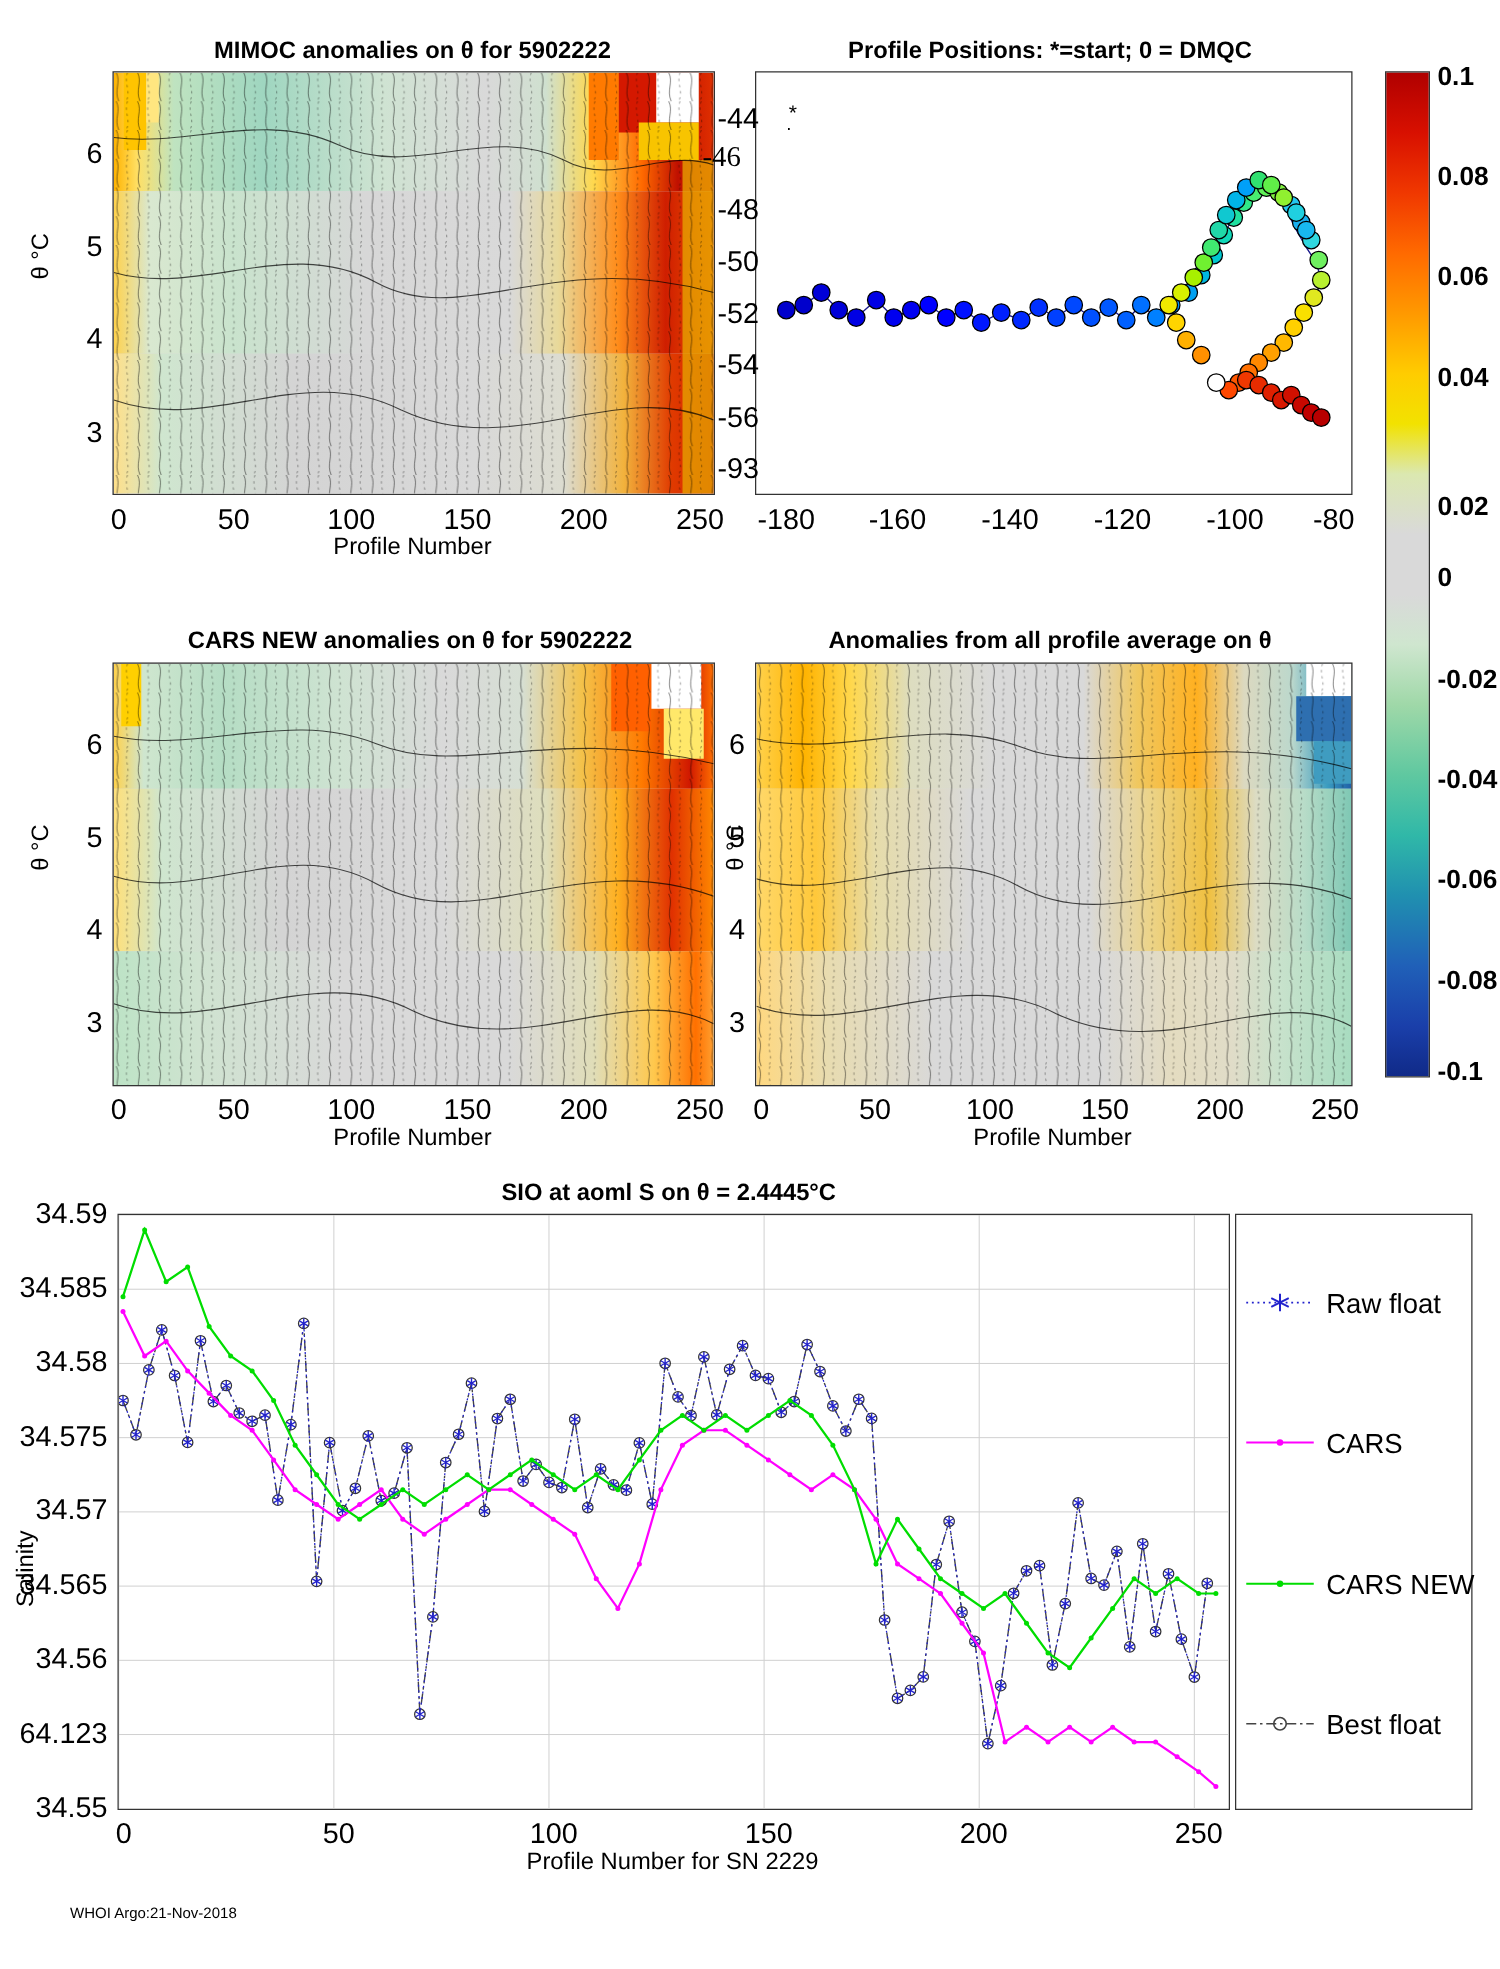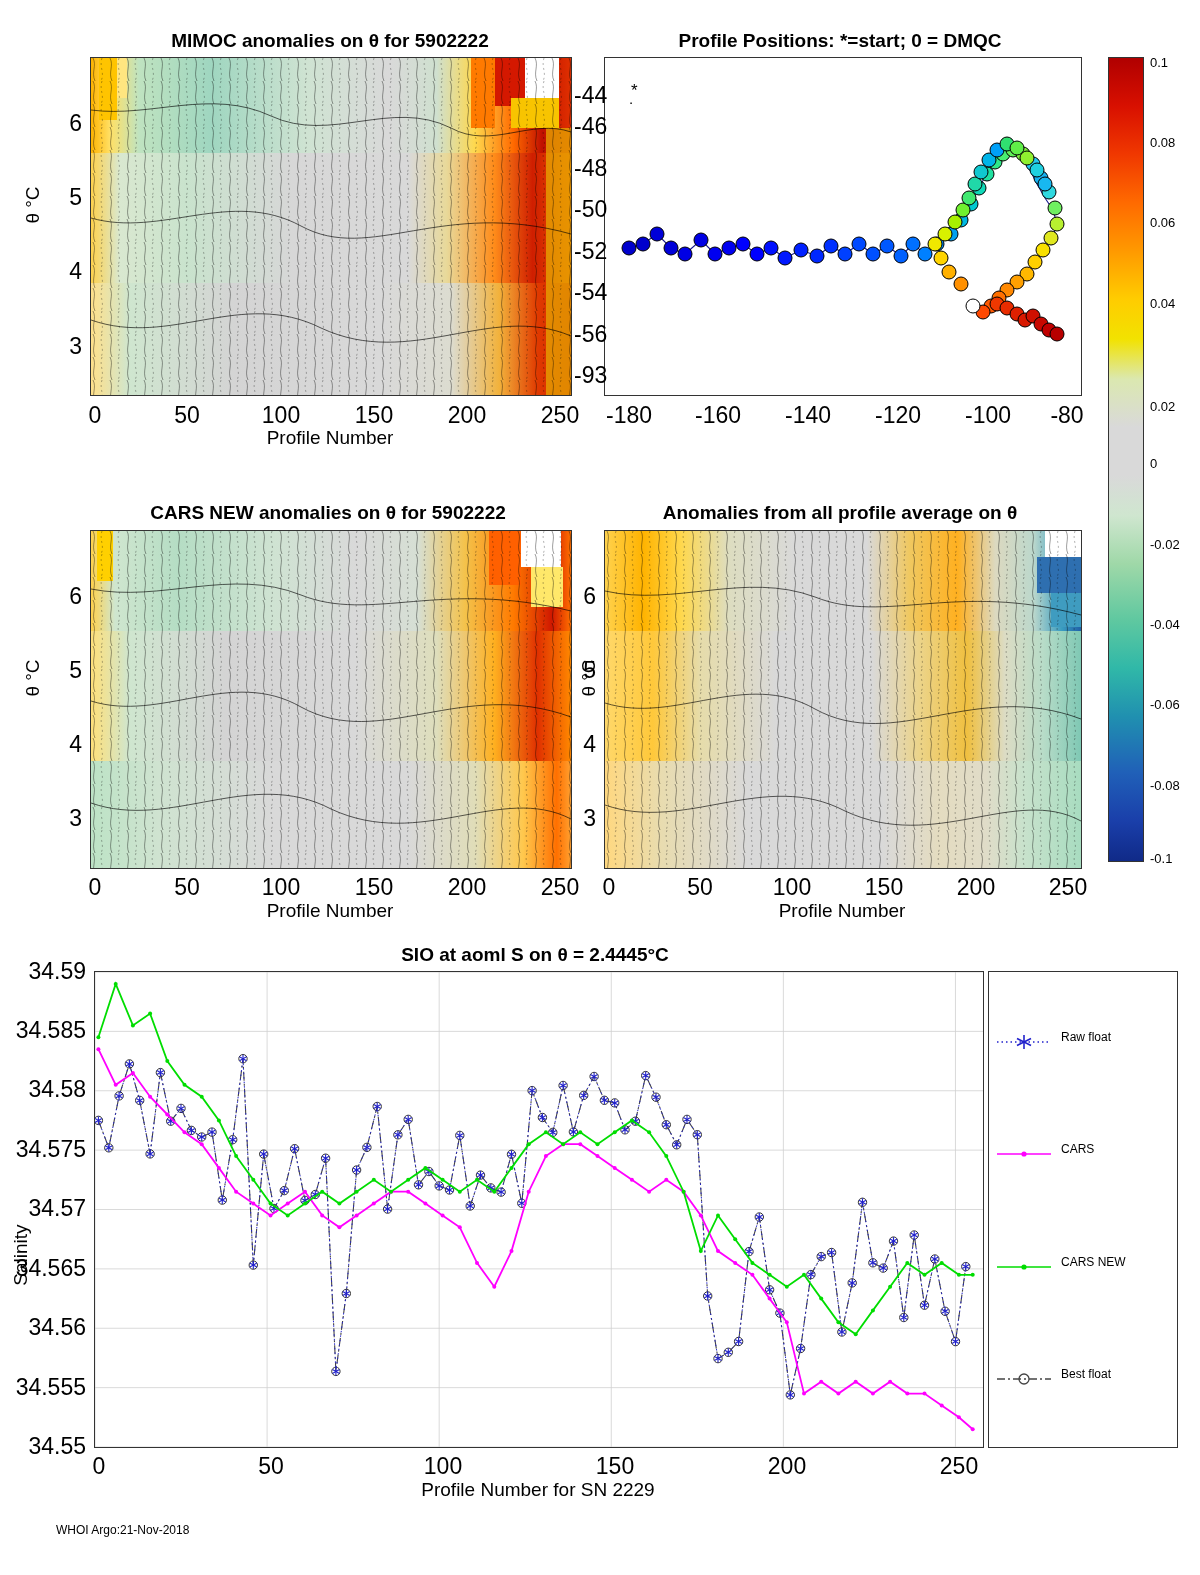--- a/index.html
+++ b/index.html
@@ -16,23 +16,23 @@
   .axisbox{position:absolute;border:1px solid #333;background:#d9d9d9;overflow:hidden;}
   .xlab{position:absolute;font-size:19px;text-align:center;white-space:nowrap;}
   .ylab{position:absolute;font-size:19px;white-space:nowrap;}
   .tick{position:absolute;font-size:23px;white-space:nowrap;}
   .tickx{transform:translateX(-50%);}
   .ticky{transform:translateY(-50%);text-align:right;}
   .tickyl{transform:translateY(-50%);text-align:left;}
   .footer{position:absolute;left:56px;top:1523px;font-size:12px;}
   svg{display:block;}
   .legendbox{position:absolute;border:1px solid #333;background:#fff;}
-  .legitem{position:absolute;font-size:12px;white-space:nowrap;}
+  .legitem{position:absolute;font-size:22px;white-space:nowrap;}
   .cbar{position:absolute;border:1px solid #333;}
-  .cbtick{position:absolute;font-size:13px;transform:translateY(-50%);}
+  .cbtick{position:absolute;font-size:21px;transform:translateY(-50%);font-weight:bold;}
 </style>
 </head>
 <body>
 
 <div class="panel">
   <div class="ptitle" style="left:90px;top:30px;width:480px;">MIMOC anomalies on θ  for 5902222</div>
   <div class="axisbox" style="left:90px;top:57px;width:480px;height:337px;">
     <svg width="480" height="337" viewBox="0 0 480 337">
       <defs>
         <linearGradient id="gmim1" x1="0" y1="0" x2="1" y2="0">
@@ -198,21 +198,21 @@
   <div class="tick tickx" style="left:808px;top:402px;">-140</div>
   <div class="tick tickx" style="left:898px;top:402px;">-120</div>
   <div class="tick tickx" style="left:988px;top:402px;">-100</div>
   <div class="tick tickx" style="left:1067px;top:402px;">-80</div>
   <div class="tick tickyl" style="left:574px;top:375px;">-93</div>
   <div class="tick tickyl" style="left:574px;top:334px;">-56</div>
   <div class="tick tickyl" style="left:574px;top:292px;">-54</div>
   <div class="tick tickyl" style="left:574px;top:251px;">-52</div>
   <div class="tick tickyl" style="left:574px;top:209px;">-50</div>
   <div class="tick tickyl" style="left:574px;top:168px;">-48</div>
-  <div class="tick tickyl" style="left:574px;top:126px;">-46</div>
+  <div class="tick tickyl" style="left:562px;top:126px;font-family:Liberation Serif, serif;">-46</div>
   <div class="tick tickyl" style="left:574px;top:95px;">-44</div>
 </div>
 
 <div class="panel">
   <div class="cbar" style="left:1108px;top:57px;width:34px;height:803px;
     background:linear-gradient(to bottom,
       #b00000 0%, #d81000 6%, #f03800 12%, #ff6a00 18%, #ff9900 24%, #ffcc00 30%,
       #f2e200 35%, #dbe8b0 40%, #d9d9d9 46%, #d9d9d9 52%, #cfe6cf 57%,
       #9fd8a8 63%, #5fc8a0 70%, #30b8a8 76%, #2090b0 82%, #2060b8 89%, #1a3faa 95%, #102a88 100%);"></div>
   <div class="cbtick" style="left:1150px;top:62px;">0.1</div>
@@ -1004,21 +1004,21 @@
   </div>
   <div class="ylab" style="left:10px;top:1255px;transform:rotate(-90deg) translate(-50%,0);transform-origin:left top;">Salinity</div>
   <div class="xlab" style="left:94px;top:1479px;width:888px;">Profile Number for SN 2229</div>
   <div class="tick tickx" style="left:99px;top:1453px;">0</div>
   <div class="tick tickx" style="left:271px;top:1453px;">50</div>
   <div class="tick tickx" style="left:443px;top:1453px;">100</div>
   <div class="tick tickx" style="left:615px;top:1453px;">150</div>
   <div class="tick tickx" style="left:787px;top:1453px;">200</div>
   <div class="tick tickx" style="left:959px;top:1453px;">250</div>
   <div class="tick ticky" style="left:10px;top:1446px;width:76px;">34.55</div>
-  <div class="tick ticky" style="left:10px;top:1387px;width:76px;">34.555</div>
+  <div class="tick ticky" style="left:10px;top:1387px;width:76px;">64.123</div>
   <div class="tick ticky" style="left:10px;top:1327px;width:76px;">34.56</div>
   <div class="tick ticky" style="left:10px;top:1268px;width:76px;">34.565</div>
   <div class="tick ticky" style="left:10px;top:1208px;width:76px;">34.57</div>
   <div class="tick ticky" style="left:10px;top:1149px;width:76px;">34.575</div>
   <div class="tick ticky" style="left:10px;top:1089px;width:76px;">34.58</div>
   <div class="tick ticky" style="left:10px;top:1030px;width:76px;">34.585</div>
   <div class="tick ticky" style="left:10px;top:971px;width:76px;">34.59</div>
 </div>
 
 <div class="legendbox" style="left:988px;top:971px;width:188px;height:475px;">

